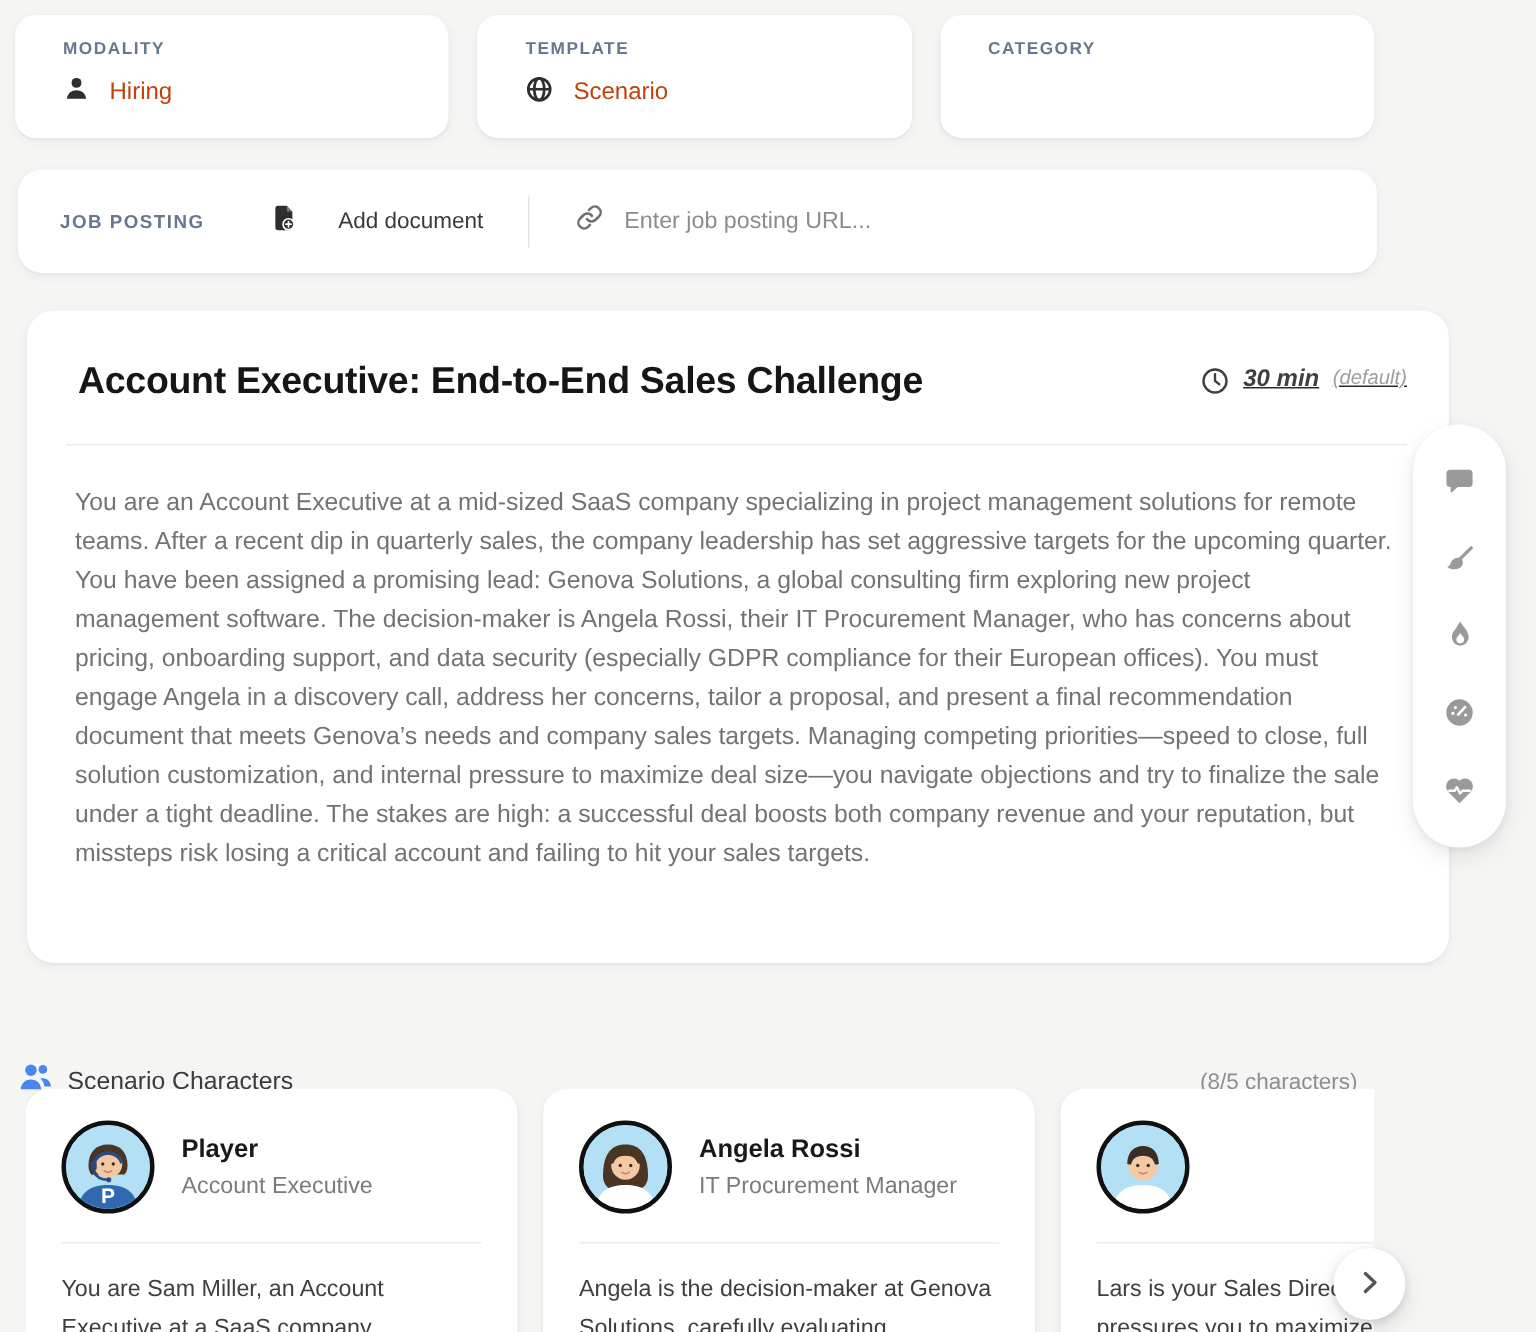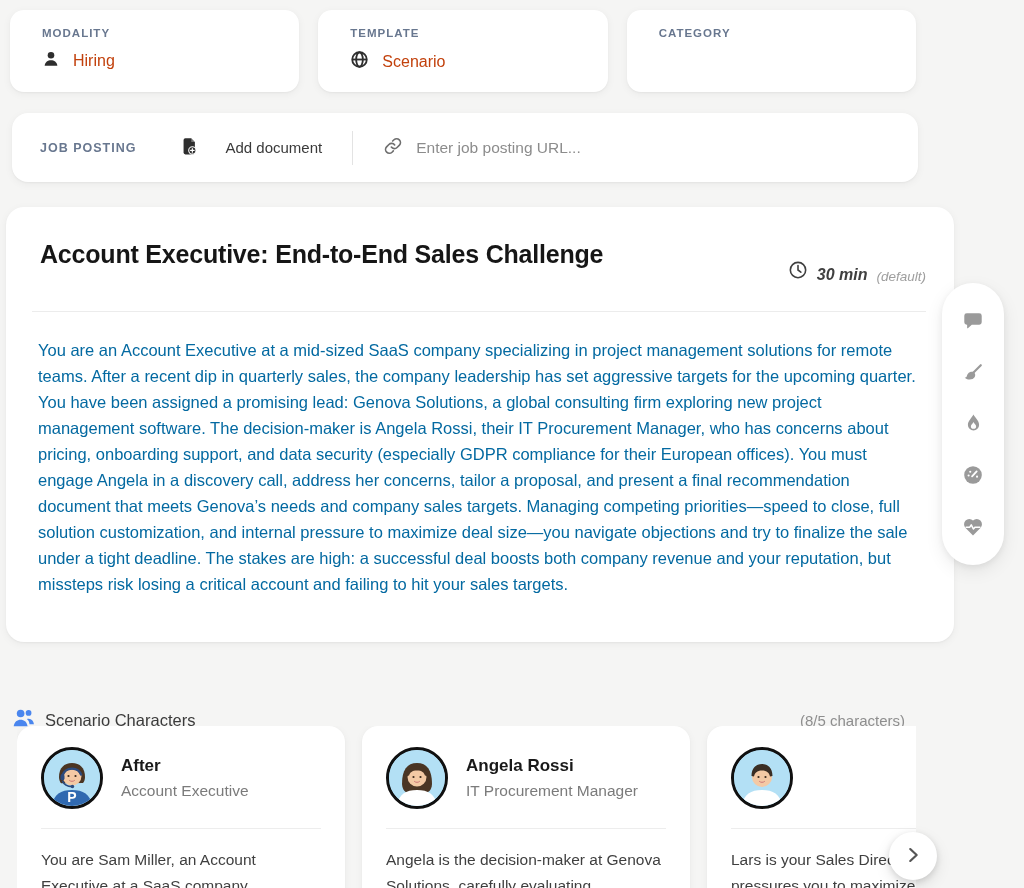--- a/index.html
+++ b/index.html
@@ -43,37 +43,37 @@
   }
   .v-divider { width:1px; height:34px; background:#e3e3e3; margin:0 30px; }
   .url-wrap { display:flex; align-items:center; gap:13px; flex:1; }
   .url-input {
     border:none; outline:none; font-family:inherit; font-size:15.5px;
     color:#be185d; flex:1; background:transparent;
   }
   .url-input::placeholder { color:#8c8c8c; opacity:1; }
   
   .main-card {
-    position:absolute; left:6px; top:207px; width:948px; height:435px;
+    position:absolute; left:18px; top:207px; width:948px; height:435px;
     border-radius:18px;
   }
   .main-head {
     display:flex; align-items:flex-start; justify-content:space-between;
     padding:33px 28px 0 34px;
   }
   .scenario-title {
     font-size:25px; font-weight:bold; color:#161616; letter-spacing:-0.2px;
   }
-  .duration { display:flex; align-items:flex-end; gap:9px; margin-top:20px;
-    cursor:pointer; white-space:nowrap; }
+  .duration { display:flex; align-items:flex-start; gap:9px; margin-top:4px;
+    cursor:pointer; white-space:nowrap;text-decoration:underline; }
   .duration-value { font-size:16px; font-style:italic; font-weight:bold; color:#3f3f3f; }
   .duration-note { font-size:13.5px; font-style:italic; color:#9e9e9e; }
   .h-divider { height:1px; background:#ececec; margin:27px 28px 0 26px; }
   .scenario-desc {
-    margin:25px 34px 0 32px; font-size:16.5px; line-height:26px; color:#0369a1;
+    margin:25px 34px 0 32px; font-size:16.5px; line-height:26px; color:#737373;
   }
   
   .side-toolbar {
     position:absolute; left:942px; top:283px; width:62px; height:282px;
     background:#fff; border-radius:31px;
     box-shadow:0 2px 6px rgba(0,0,0,.06), 0 6px 18px rgba(0,0,0,.08);
     display:flex; flex-direction:column; align-items:center;
     justify-content:space-evenly; color:#9a9a9a;
   }
   .tool-btn { width:26px; height:26px; display:flex; align-items:center;
@@ -253,21 +253,21 @@
             <rect x="16.5" y="24" width="4" height="6.5" rx="2" fill="#2b4a7e"></rect>
             <path d="M18.5 31c1.5 3.5 5 5.5 9.5 5.5" fill="none" stroke="#2b4a7e" stroke-width="1.8"></path>
             <circle cx="28.5" cy="36.5" r="1.7" fill="#2b4a7e"></circle>
             <circle cx="24.5" cy="26" r="1.1" fill="#3a2b1d"></circle>
             <circle cx="31.5" cy="26" r="1.1" fill="#3a2b1d"></circle>
             <path d="M25.5 30.5c1.5 1.2 3.5 1.2 5 0" stroke="#c77" stroke-width="1" fill="none" stroke-linecap="round"></path>
             <text x="28" y="52" text-anchor="middle" font-family="Liberation Sans, sans-serif" font-size="14" font-weight="bold" fill="#ffffff">P</text>
           </svg>
         </div>
         <div>
-          <div class="char-name">After</div>
+          <div class="char-name">Player</div>
           <div class="char-role">Account Executive</div>
         </div>
       </div>
       <div class="char-divider"></div>
       <div class="char-desc">You are Sam Miller, an Account Executive at a SaaS company</div>
     </div>
 
     <div class="char-card">
       <div class="char-head">
         <div class="avatar">

